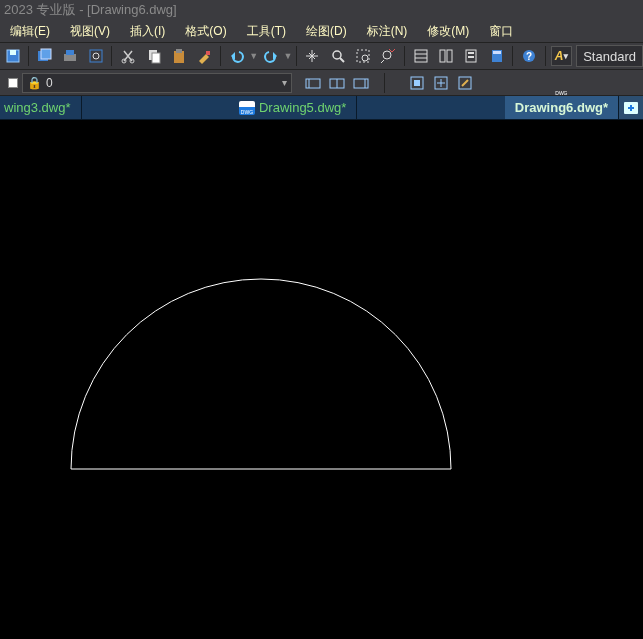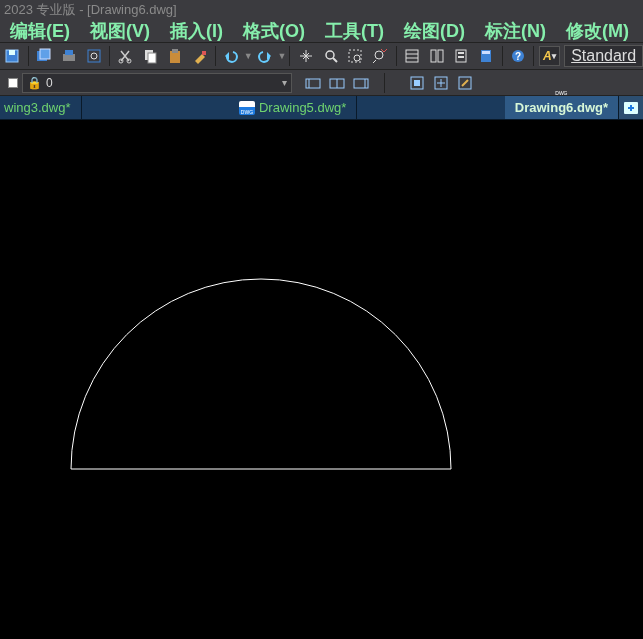--- a/index.html
+++ b/index.html
@@ -1,36 +1,36 @@
 <!DOCTYPE html>
 <html><head>
 <meta charset="utf-8">
 <style>
   * { margin: 0; padding: 0; box-sizing: border-box; font-family: "Microsoft YaHei", "SimSun", Arial, sans-serif; }
   body { background: #000; overflow: hidden; width: 643px; height: 639px; color: #ccc; font-size: 12px; }
   .title-bar { height: 20px; background: #3b3b3f; color: #8a8a8a; padding: 1px 4px; font-size: 13px; display: flex; align-items: center; }
   .menu-bar { height: 22px; background: #3b3b3f; display: flex; align-items: center; padding-left: 0; }
-  .menu-item { color: #86efac; padding: 2px 10px; cursor: pointer; font-size: 18px; white-space: nowrap; font-weight: bold; }
+  .menu-item { color: #fef9c3; padding: 2px 10px; cursor: pointer; font-size: 12px; white-space: nowrap; }
   .toolbar { height: 28px; background: #3b3b3f; display: flex; align-items: center; border-top: 1px solid #222; border-bottom: 1px solid #222; }
   .tool-btn { width: 24px; height: 24px; margin: 0 1px; display: flex; align-items: center; justify-content: center; cursor: pointer; border: 1px solid transparent; }
   .tool-sep { width: 1px; height: 20px; background: #222; margin: 0 3px; }
   .toolbar2 { height: 26px; background: #3b3b3f; display: flex; align-items: center; border-bottom: 1px solid #222; padding-left: 4px; }
   .layer-color { width: 10px; height: 10px; background: #fff; border: 1px solid #888; margin: 0 4px; }
   .layer-combo { flex: 0 0 270px; height: 20px; background: #2e2e32; border: 1px solid #555; color: #ddd; display: flex; align-items: center; padding: 0 4px; font-size: 12px; position: relative; }
   .layer-combo::after { content: "▾"; position: absolute; right: 4px; color: #aaa; font-size: 10px; }
   .doc-tabs { height: 24px; background: #1b3a5c; display: flex; align-items: stretch; border-bottom: 1px solid #0a1a2a; }
   .doc-tab { display: flex; align-items: center; padding: 0 10px; color: #6fd36f; font-family: "Consolas","SimSun",monospace; font-size: 13px; border-right: 1px solid #0a1a2a; cursor: pointer; gap: 4px; }
   .doc-tab.active { background: #2f5a86; color: #d7f7d7; flex-direction: column; }
   .doc-tab .dwg-icon { width: 16px; height: 14px; background: linear-gradient(#fff 0 40%, #1e7be0 40% 100%); border-radius: 2px; display: inline-block; position: relative; }
   .doc-tab .dwg-icon::after { content: "DWG"; position: absolute; bottom: -1px; left: 0; right: 0; font-size: 5px; color: #fff; text-align: center; font-family: Arial; line-height: 8px; }
   .close-x { color: #cfe; margin-left: 8px; font-size: 13px; }
   .new-tab { width: 24px; display: flex; align-items: center; justify-content: center; color: #cfe; background: #2c4e70; cursor: pointer; }
   .canvas-area { position: relative; width: 643px; height: 519px; background: #000; }
   .canvas-area svg { position: absolute; left: 0; top: 0; }
-  .style-box { height: 22px; background: #2e2e32; border: 1px solid #555; color: #ddd; display: flex; align-items: center; padding: 0 6px; font-size: 16px; margin-left: 4px; text-decoration: underline; }
+  .style-box { height: 22px; background: #2e2e32; border: 1px solid #555; color: #ddd; display: flex; align-items: center; padding: 0 6px; font-size: 13px; margin-left: 4px; }
   .aa-icon { width: 22px; height: 20px; background: #2e2e32; border: 1px solid #555; color: #f5c84c; font-style: italic; font-weight: bold; display: flex; align-items: center; justify-content: center; font-size: 12px; margin-left: 2px; }
   .mini-icon { width: 22px; height: 20px; display: flex; align-items: center; justify-content: center; margin: 0 1px; cursor: pointer; }
   .mini-group { display: flex; align-items: center; margin-left: 10px; }
   .spacer { flex: 1; }
 </style>
 </head>
 <body>
 
 <div class="title-bar">
   <span>2023 专业版 - [Drawing6.dwg]</span>

